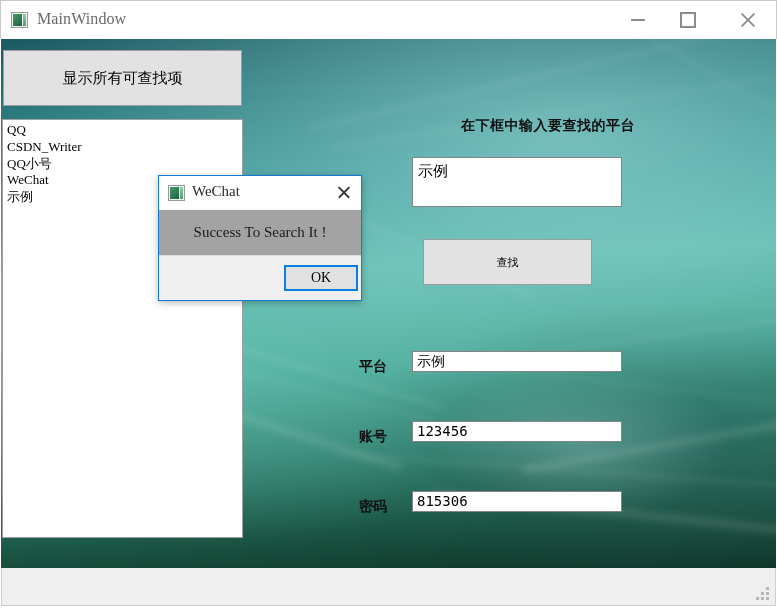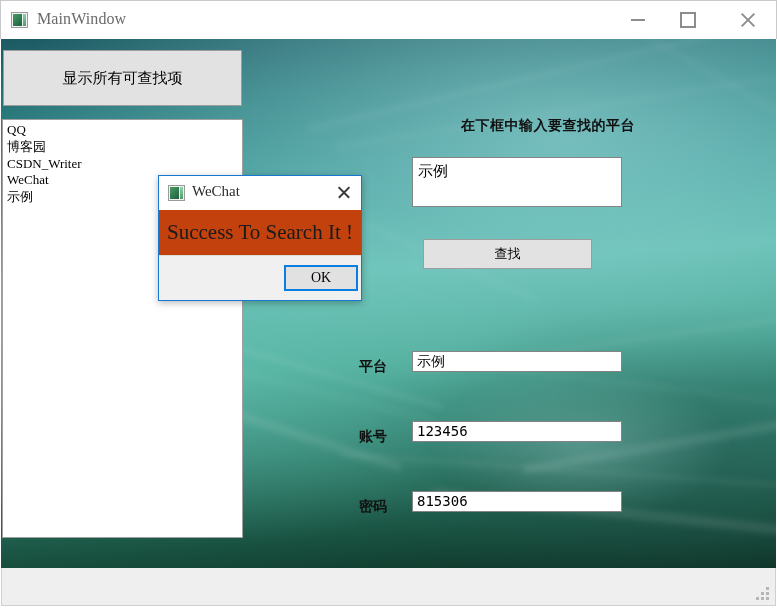--- a/index.html
+++ b/index.html
@@ -109,23 +109,23 @@
     position:absolute;left:424px;top:78px;
     font-size:14px;color:#111;font-weight:bold;letter-spacing:.5px;margin-left:36px;
   }
   .search-input{
     position:absolute;left:411px;top:118px;width:210px;height:50px;
     background:#fff;border:1px solid #848484;box-sizing:border-box;
     font-size:15px;color:#000;padding:4px 4px 0 5px;
     font-family:"DejaVu Sans","Liberation Sans",sans-serif;
   }
   .search-btn{
-    position:absolute;left:422px;top:200px;width:169px;height:30px;
+    position:absolute;left:422px;top:200px;width:169px;height:46px;
     background:#e2e2e2;border:1px solid #9d9d9d;box-sizing:border-box;
-    color:#000;font-size:13px;
+    color:#000;font-size:11px;
     display:flex;align-items:center;justify-content:center;cursor:default;
   }
 
   .frow{position:absolute;left:358px;}
   .frow .flabel{
     position:absolute;left:0;top:0;width:44px;
     font-size:14px;color:#111;font-weight:bold;text-align:left;
   }
   .frow .finput{
     position:absolute;left:53px;top:-7px;width:210px;height:21px;
@@ -175,23 +175,23 @@
     position:absolute;right:4px;top:4px;width:26px;height:26px;cursor:default;
   }
   .dlg-close .gl-close{
     position:absolute;left:50%;top:50%;transform:translate(-50%,-50%);
     width:15px;height:15px;
   }
   .dlg-close .gl-close:before,.dlg-close .gl-close:after{
     top:6px;width:15px;height:1.6px;background:#3a3a3a;
   }
   .dlg-body{
-    position:absolute;left:0;top:34px;width:202px;height:45px;background:#c2410c;
+    position:absolute;left:0;top:34px;width:202px;height:45px;background:#a3a3a3;
     display:flex;align-items:center;justify-content:center;
-    font-size:21px;color:#1b1b1b;
+    font-size:15px;color:#1b1b1b;
     font-family:"Liberation Serif","DejaVu Serif",serif;
   }
   .dlg-footer{
     position:absolute;left:0;top:79px;width:202px;height:45px;
     background:#f0f0f0;border-top:1px solid #dcdcdc;box-sizing:border-box;
   }
   .dlg-ok{
     position:absolute;right:3px;top:9px;width:74px;height:26px;
     background:#e1e1e1;border:2px solid #0a7fe0;box-sizing:border-box;
     display:flex;align-items:center;justify-content:center;
@@ -234,22 +234,22 @@
       <div class="strk s9"></div>
     <div class="strk dk1"></div>
       <div class="strk dk2"></div>
       <div class="strk dk3"></div>
     <div class="glow"></div>
 
     <div class="show-all-btn">显示所有可查找项</div>
 
     <div class="listbox">
       <div class="item">QQ</div>
-      <div class="item">博客园</div>
       <div class="item">CSDN_Writer</div>
+      <div class="item">QQ小号</div>
       <div class="item">WeChat</div>
       <div class="item">示例</div>
     </div>
 
     <div class="hdr-label">在下框中输入要查找的平台</div>
 
     <div class="search-input">示例</div>
 
     <div class="search-btn">查找</div>
 

